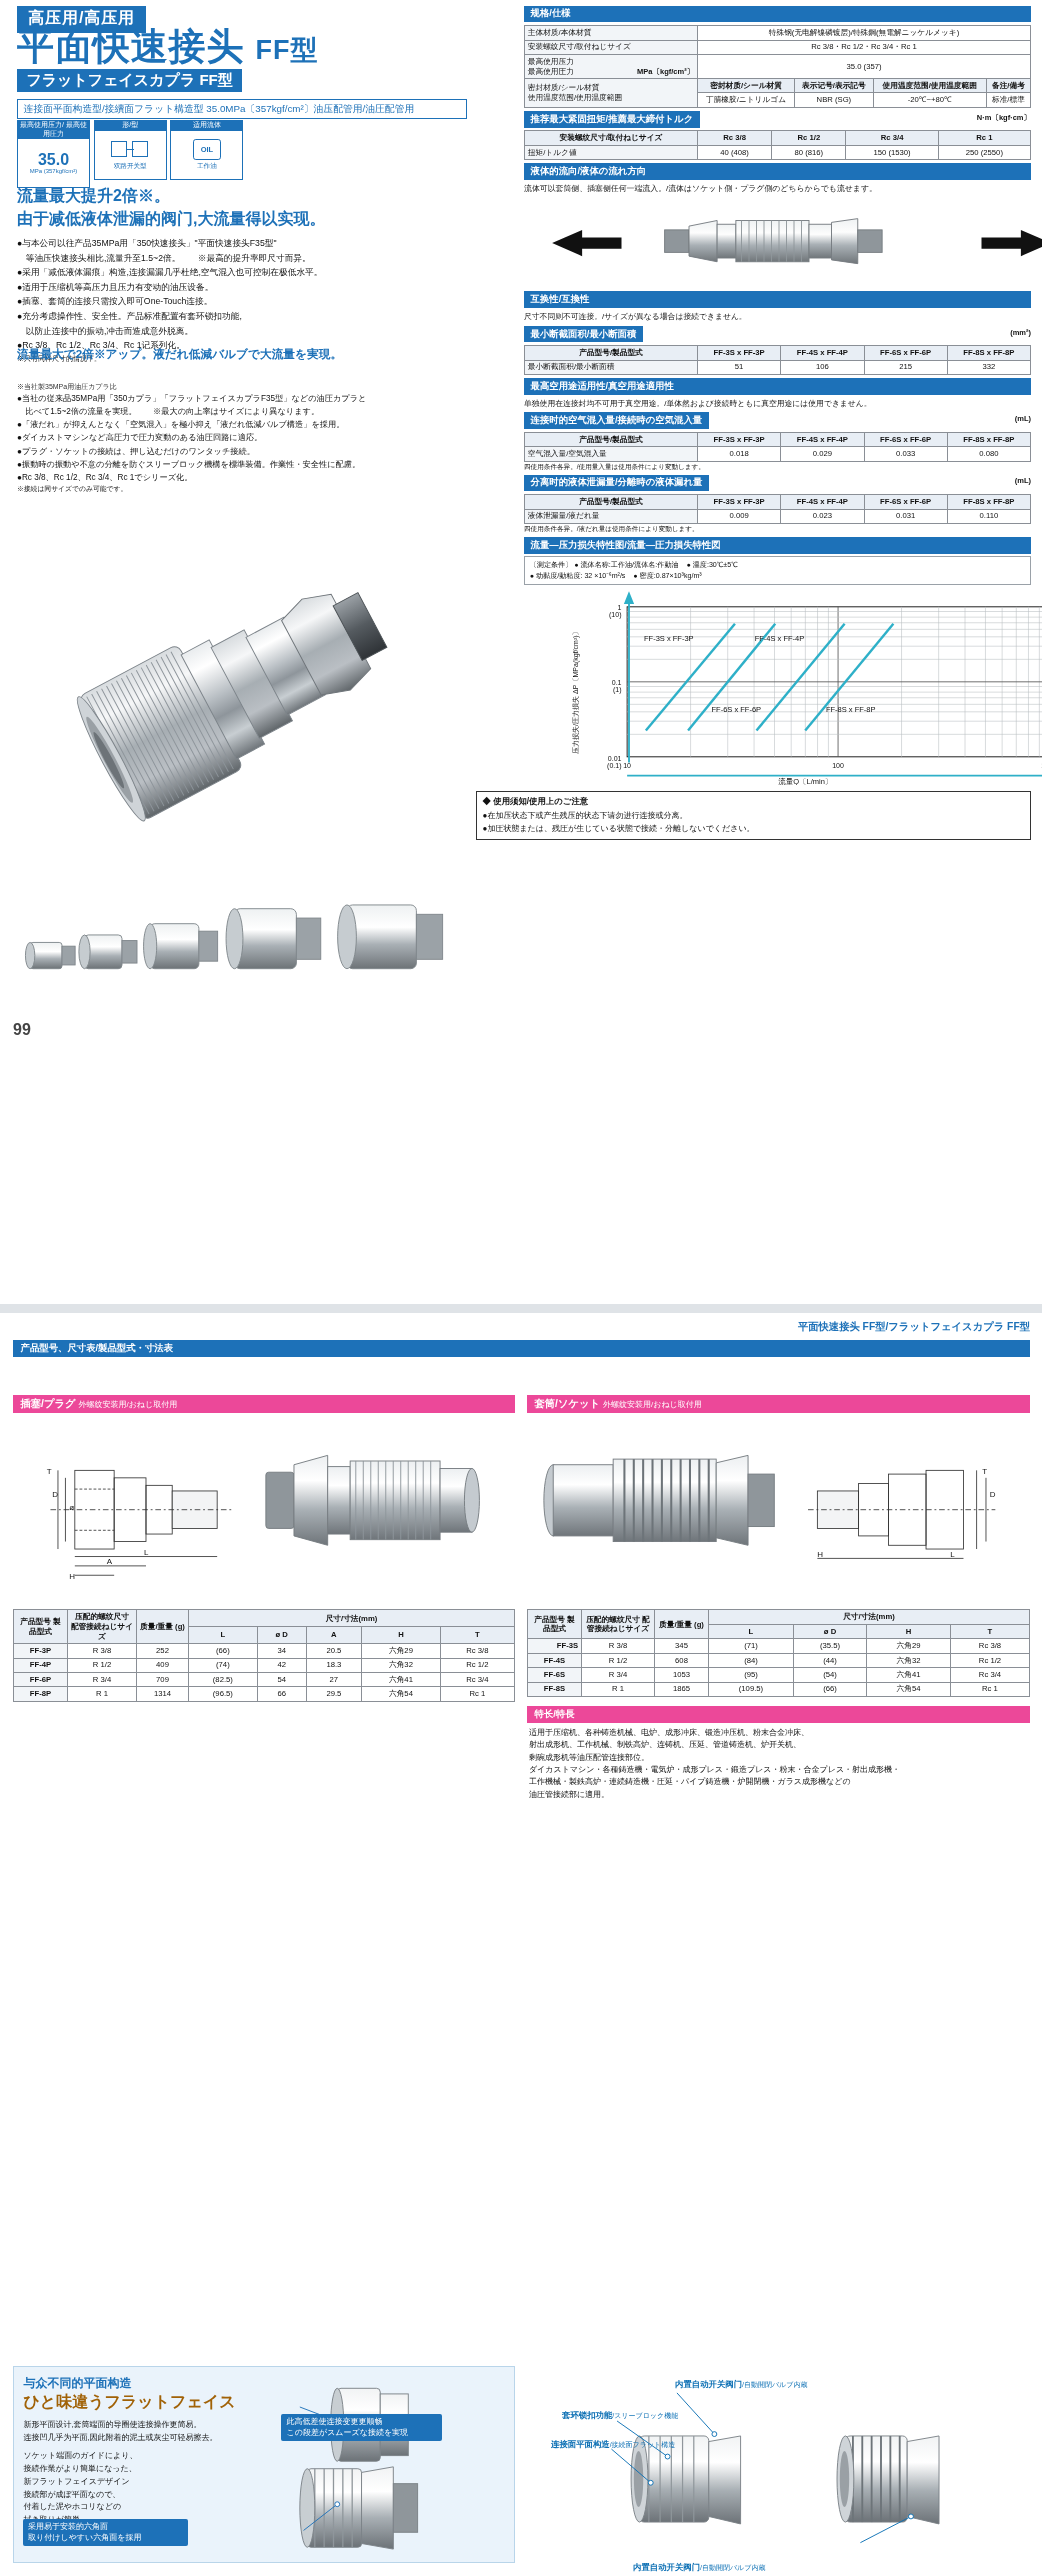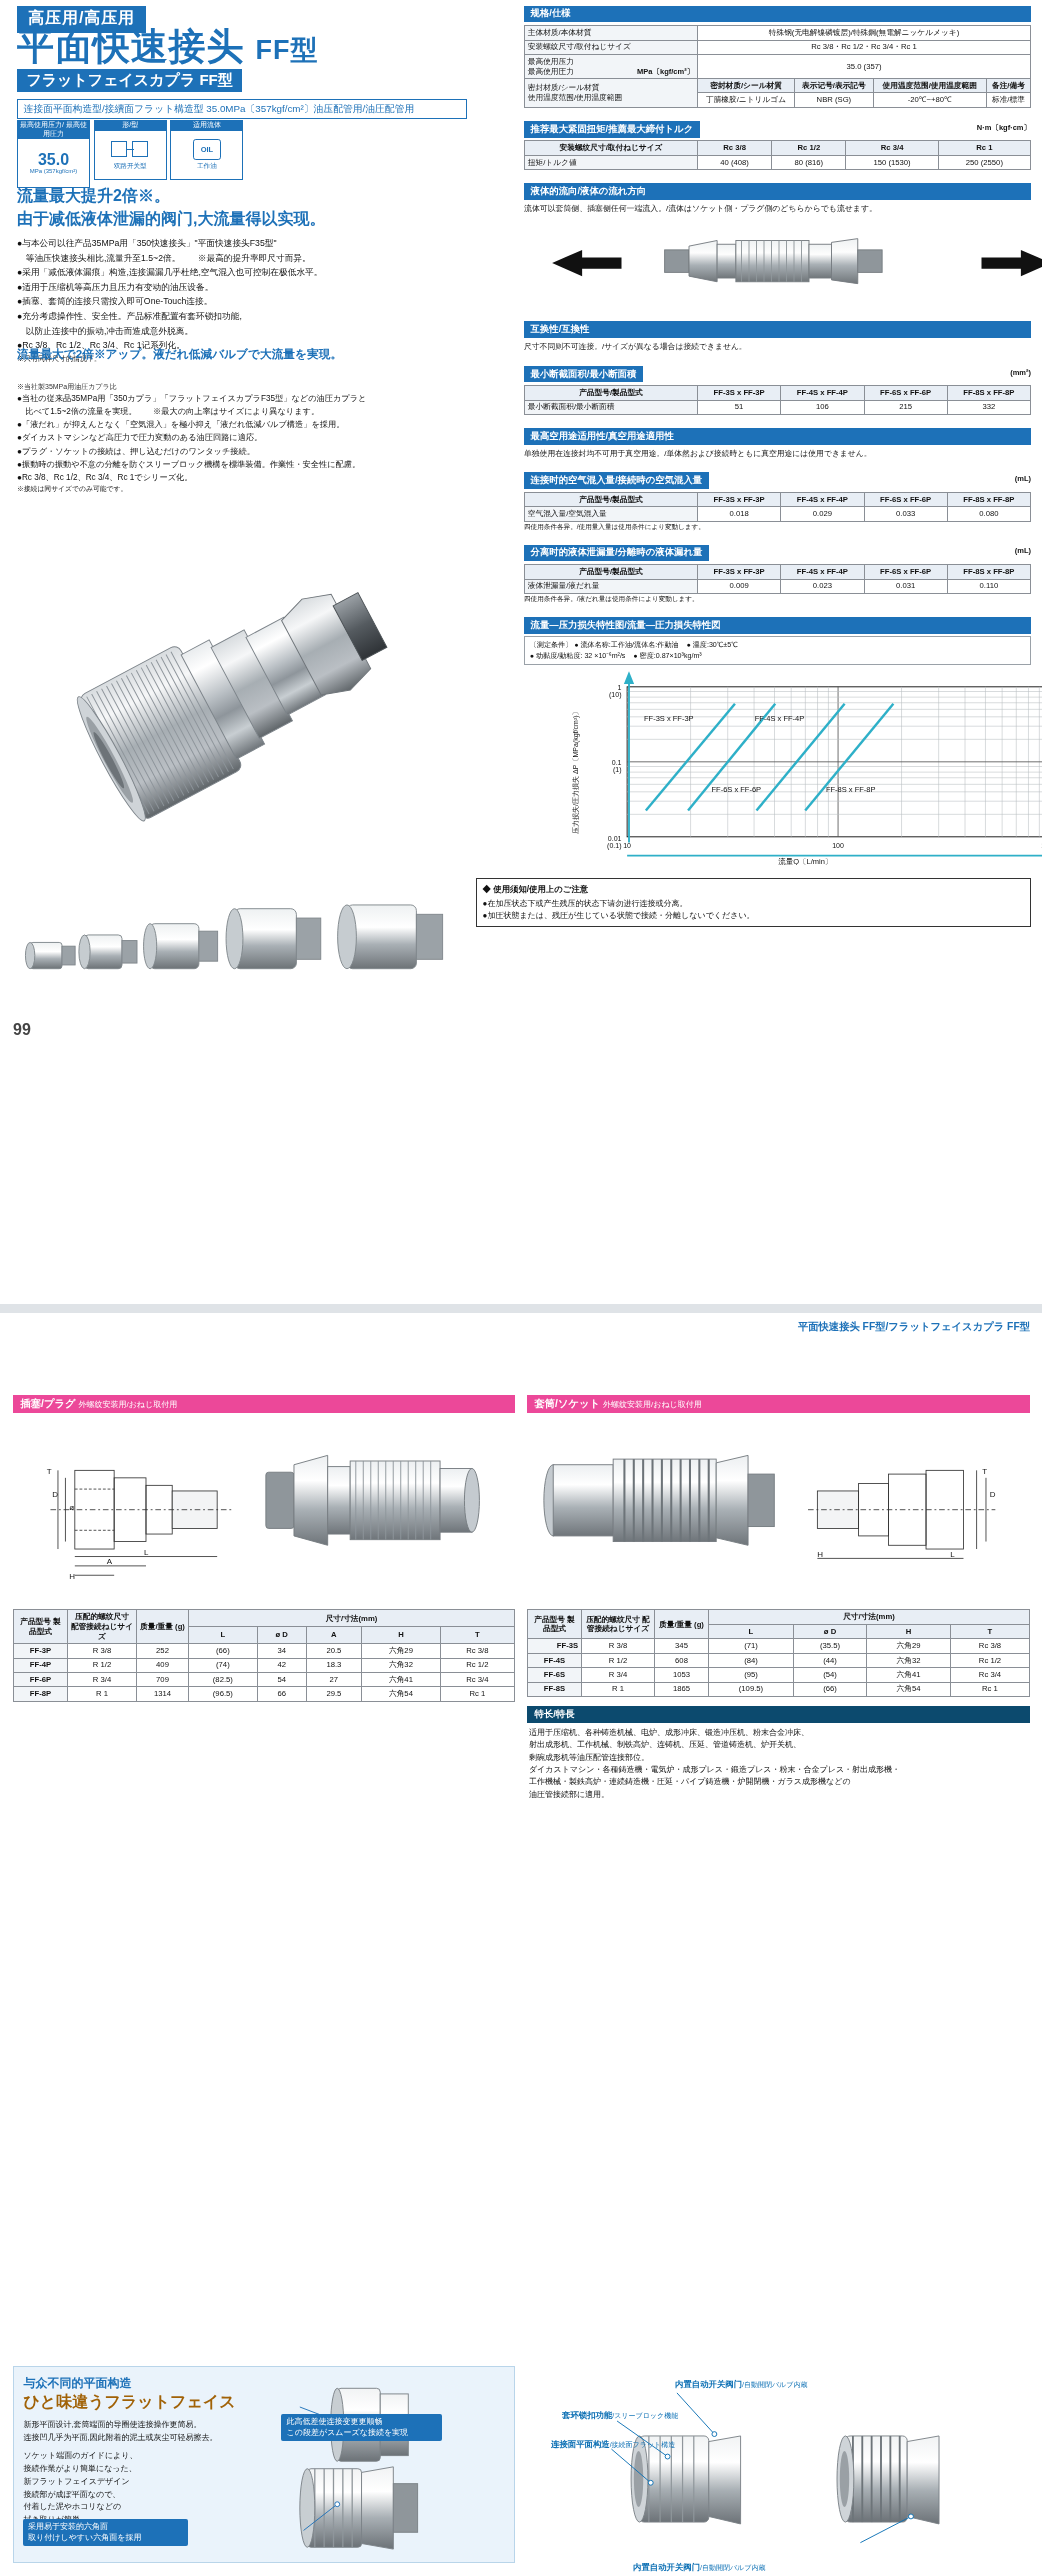--- a/index.html
+++ b/index.html
@@ -108,21 +108,21 @@
     font-size:16px; font-weight:bold; color:#444;
   }
 
   
   .rcol { position:absolute; left:476px; top:5.6px; width:555px; }
   .sec-title {
     background:#1d71b8; color:#fff; font-size:9.4px; font-weight:bold;
     padding:1.9px 6.6px; display:inline-block; margin-bottom:2.8px;
   }
   .sec-title.wide { display:block; }
-  .sec-wrap { margin-bottom:13px;padding-left:48px; }
+  .sec-wrap { margin-bottom:3px;padding-left:48px; }
   .unit-right { float:right; font-size:7.5px; font-weight:bold; }
 
   table.t { border-collapse:collapse; width:100%; font-size:7.7px; }
   table.t th, table.t td {
     border:0.7px solid #8a8f96; padding:1.9px 2.8px;
     text-align:center; line-height:1.25;
   }
   table.t th { background:#e8eef5; font-weight:bold; }
   table.t td.lbl { background:#f2f5f8; text-align:left; white-space:nowrap; }
 
@@ -153,21 +153,21 @@
   }
   .halfL { position:absolute; left:13px; top:47px; width:502px; }
   .halfR { position:absolute; left:527px; top:47px; width:503px; }
   .sub-bar {
     background:#ec4899; color:#fff; font-weight:bold; font-size:10.3px;
     padding:1.9px 7.5px; margin-bottom:3.7px;margin-top:32px;
   }
   .sub-bar span.n { font-size:8px; font-weight:normal; }
   .drawbox { position:relative; height:193px; border:0px; }
   .feat-bar {
-    background:#0c4a6e; color:#fff; font-weight:bold; font-size:9.4px; padding:1.9px 7.5px;
+    background:#ec4899; color:#fff; font-weight:bold; font-size:9.4px; padding:1.9px 7.5px;
   }
   .feat-text { font-size:8px; line-height:1.55; padding:3.7px 1.9px 0 1.9px; }
 
   
   .bluepanel {
     position:absolute; left:13px; top:1050px; width:502px; height:197px;
     background:#eaf3fb; border:0.9px solid #b9d5ea;
   }
   .bp-t1 { color:#1d71b8; font-size:12px; font-weight:bold; margin:7.5px 0 0 9.4px; }
   .bp-t2 { color:#a16207; font-size:16px; font-weight:bold; margin:0.9px 0 5.6px 9.4px; }
@@ -661,20 +661,21 @@
       </div>
 
     </div>
   </div>
 
   <div class="divider"></div>
 
   <div class="p2">
 
     <div class="p2-head-right">平面快速接头 FF型/フラットフェイスカプラ FF型</div>
+    <div class="p2-bar">产品型号、尺寸表/製品型式・寸法表</div>
 
     <div class="halfL">
       <div class="sub-bar">
         <span>插塞/プラグ</span>
         <span class="n">外螺纹安装用/おねじ取付用</span>
       </div>
       <div class="drawbox">
         <svg width="502" height="193" viewBox="0 0 536 206" style="font-size:9px">
           <defs>
             <linearGradient id="pg" x1="0" y1="0" x2="0" y2="1">

